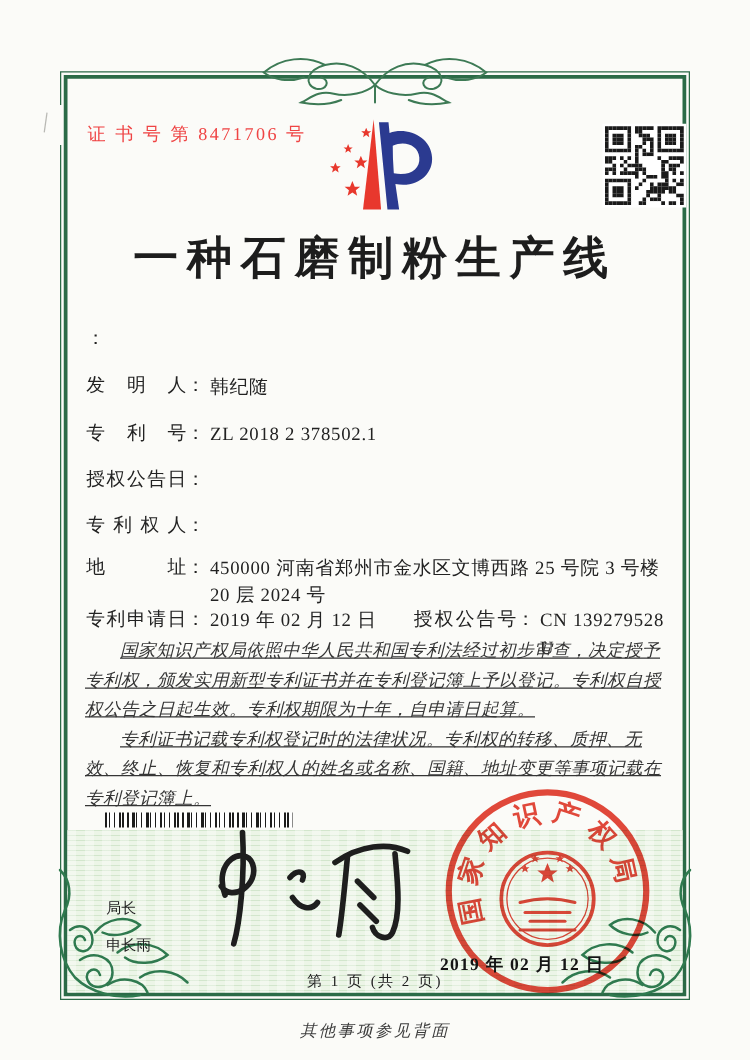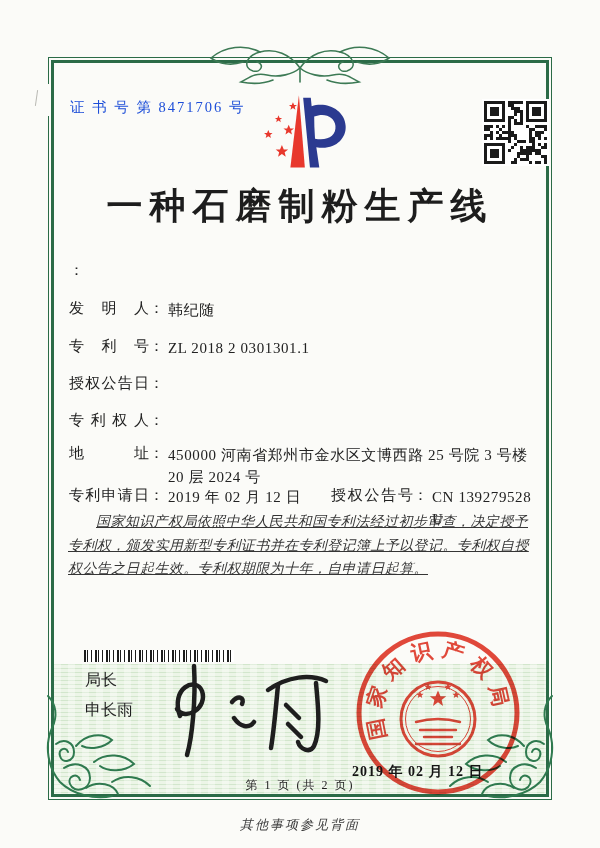--- a/index.html
+++ b/index.html
@@ -22,21 +22,21 @@
   }
   .content { position:absolute; inset:0; }
 
   
   .top-ornament { position:absolute; left:205px; top:38px; width:190px; height:50px; z-index:5; }
   .corner-orn { position:absolute; width:118px; height:118px; z-index:4; }
   .corner-orn.bl { left:-12px; bottom:-12px; }
   .corner-orn.br { right:-12px; bottom:-12px; transform:scaleX(-1); }
 
   
-  .cert-no { position:absolute; left:16px; top:35px; font-size:14.5px; letter-spacing:2px; color:#1d4ed8; }
+  .cert-no { position:absolute; left:16px; top:35px; font-size:14.5px; letter-spacing:2px; color:#ef4444; }
   .logo { position:absolute; left:199px; top:22px; width:102px; height:92px; }
   .qr { position:absolute; left:428px; top:36px; padding:2px; background:#fff; }
   .title {
     position:absolute; left:0; right:0; top:119px; text-align:center;
     font-size:36px; font-weight:bold; letter-spacing:7px; color:#1d1d1d;
   }
 
   
   .field-row { position:absolute; left:15px; right:10px; display:flex; align-items:flex-start; font-size:15px; }
   .r0{top:198px}.r1{top:236px}.r2{top:274px}.r3{top:311px}.r4{top:348px}.r5{top:381px}.r6{top:423px}
@@ -58,21 +58,21 @@
   .green-panel {
     position:absolute; left:0; right:0; top:601px; bottom:0;
     background:
       repeating-linear-gradient(90deg, rgba(255,255,255,0.35) 0 7px, rgba(255,255,255,0) 7px 14px),
       repeating-linear-gradient(180deg, #d2e6cc 0px, #d2e6cc 1px, #ecf5e7 1px, #ecf5e7 4px);
   }
   .barcode {
     position:absolute; left:30px; top:587px; width:150px; height:12px; z-index:6;
     background:repeating-linear-gradient(90deg,#1c1c1c 0 2px,#fff 2px 3px,#1c1c1c 3px 4px,#fff 4px 7px,#1c1c1c 7px 8px,#fff 8px 11px);
   }
-  .director { position:absolute; left:31px; top:602px; z-index:7; font-size:16px; line-height:30px; color:#1f1f1f; }
+  .director { position:absolute; left:31px; top:648px; z-index:7; font-size:12px; line-height:30px; color:#1f1f1f; }
   .signature { position:absolute; left:96px; top:595px; width:190px; height:105px; z-index:8; }
   .seal { position:absolute; left:298px; top:564px; width:172px; height:172px; z-index:9; mix-blend-mode:multiply; opacity:0.93; }
   .seal-date { position:absolute; left:298px; top:700px; z-index:10; font-size:14px; font-weight:600; letter-spacing:1px; color:#141414; }
   .page-footer { position:absolute; left:0; right:0; top:714px; text-align:center; z-index:7; font-size:12px; letter-spacing:2px; color:#1c1c1c; }
 
   
   .back-note { position:absolute; left:0; right:0; top:816px; text-align:center; font-size:13px; font-style:italic; letter-spacing:2px; color:#3c3c3c; }
   .sticker { position:absolute; left:26px; top:84px; width:24px; height:32px; background:#fbfbf8; z-index:6; }
   .sticker i { position:absolute; left:10px; top:6px; width:1px; height:16px; background:#b9b9b4; display:block; transform:rotate(8deg); }
 </style>
@@ -565,21 +565,21 @@
           <span class="fcolon">：</span>
       </div>
       <div class="field-row r1">
         <span class="flabel">发明人</span>
           <span class="fcolon">：</span>
           <span class="fvalue">韩纪随</span>
       </div>
       <div class="field-row r2">
         <span class="flabel">专利号</span>
           <span class="fcolon">：</span>
-          <span class="fvalue">ZL 2018 2 0301301.1</span>
+          <span class="fvalue">ZL 2018 2 378502.1</span>
       </div>
       <div class="field-row r3">
         <span class="flabel">授权公告日</span>
           <span class="fcolon">：</span>
       </div>
       <div class="field-row r4">
         <span class="flabel">专利权人</span>
           <span class="fcolon">：</span>
       </div>
       <div class="field-row r5">
@@ -593,20 +593,21 @@
           <span class="fvalue">2019 年 02 月 12 日</span>
         <span class="pair2">
           <span class="flabel">授权公告号</span>
             <span class="fcolon">：</span>
             <span class="fvalue">CN 139279528 U</span>
         </span>
       </div>
 
       <div class="body-text">
         <p>国家知识产权局依照中华人民共和国专利法经过初步审查，决定授予专利权，颁发实用新型专利证书并在专利登记簿上予以登记。专利权自授权公告之日起生效。专利权期限为十年，自申请日起算。</p>
+        <p>专利证书记载专利权登记时的法律状况。专利权的转移、质押、无效、终止、恢复和专利权人的姓名或名称、国籍、地址变更等事项记载在专利登记簿上。</p>
       </div>
 
       <div class="green-panel"></div>
 
       <div class="barcode"></div>
 
       <div class="director">
         <div>局长</div>
         <div>申长雨</div>
       </div>

